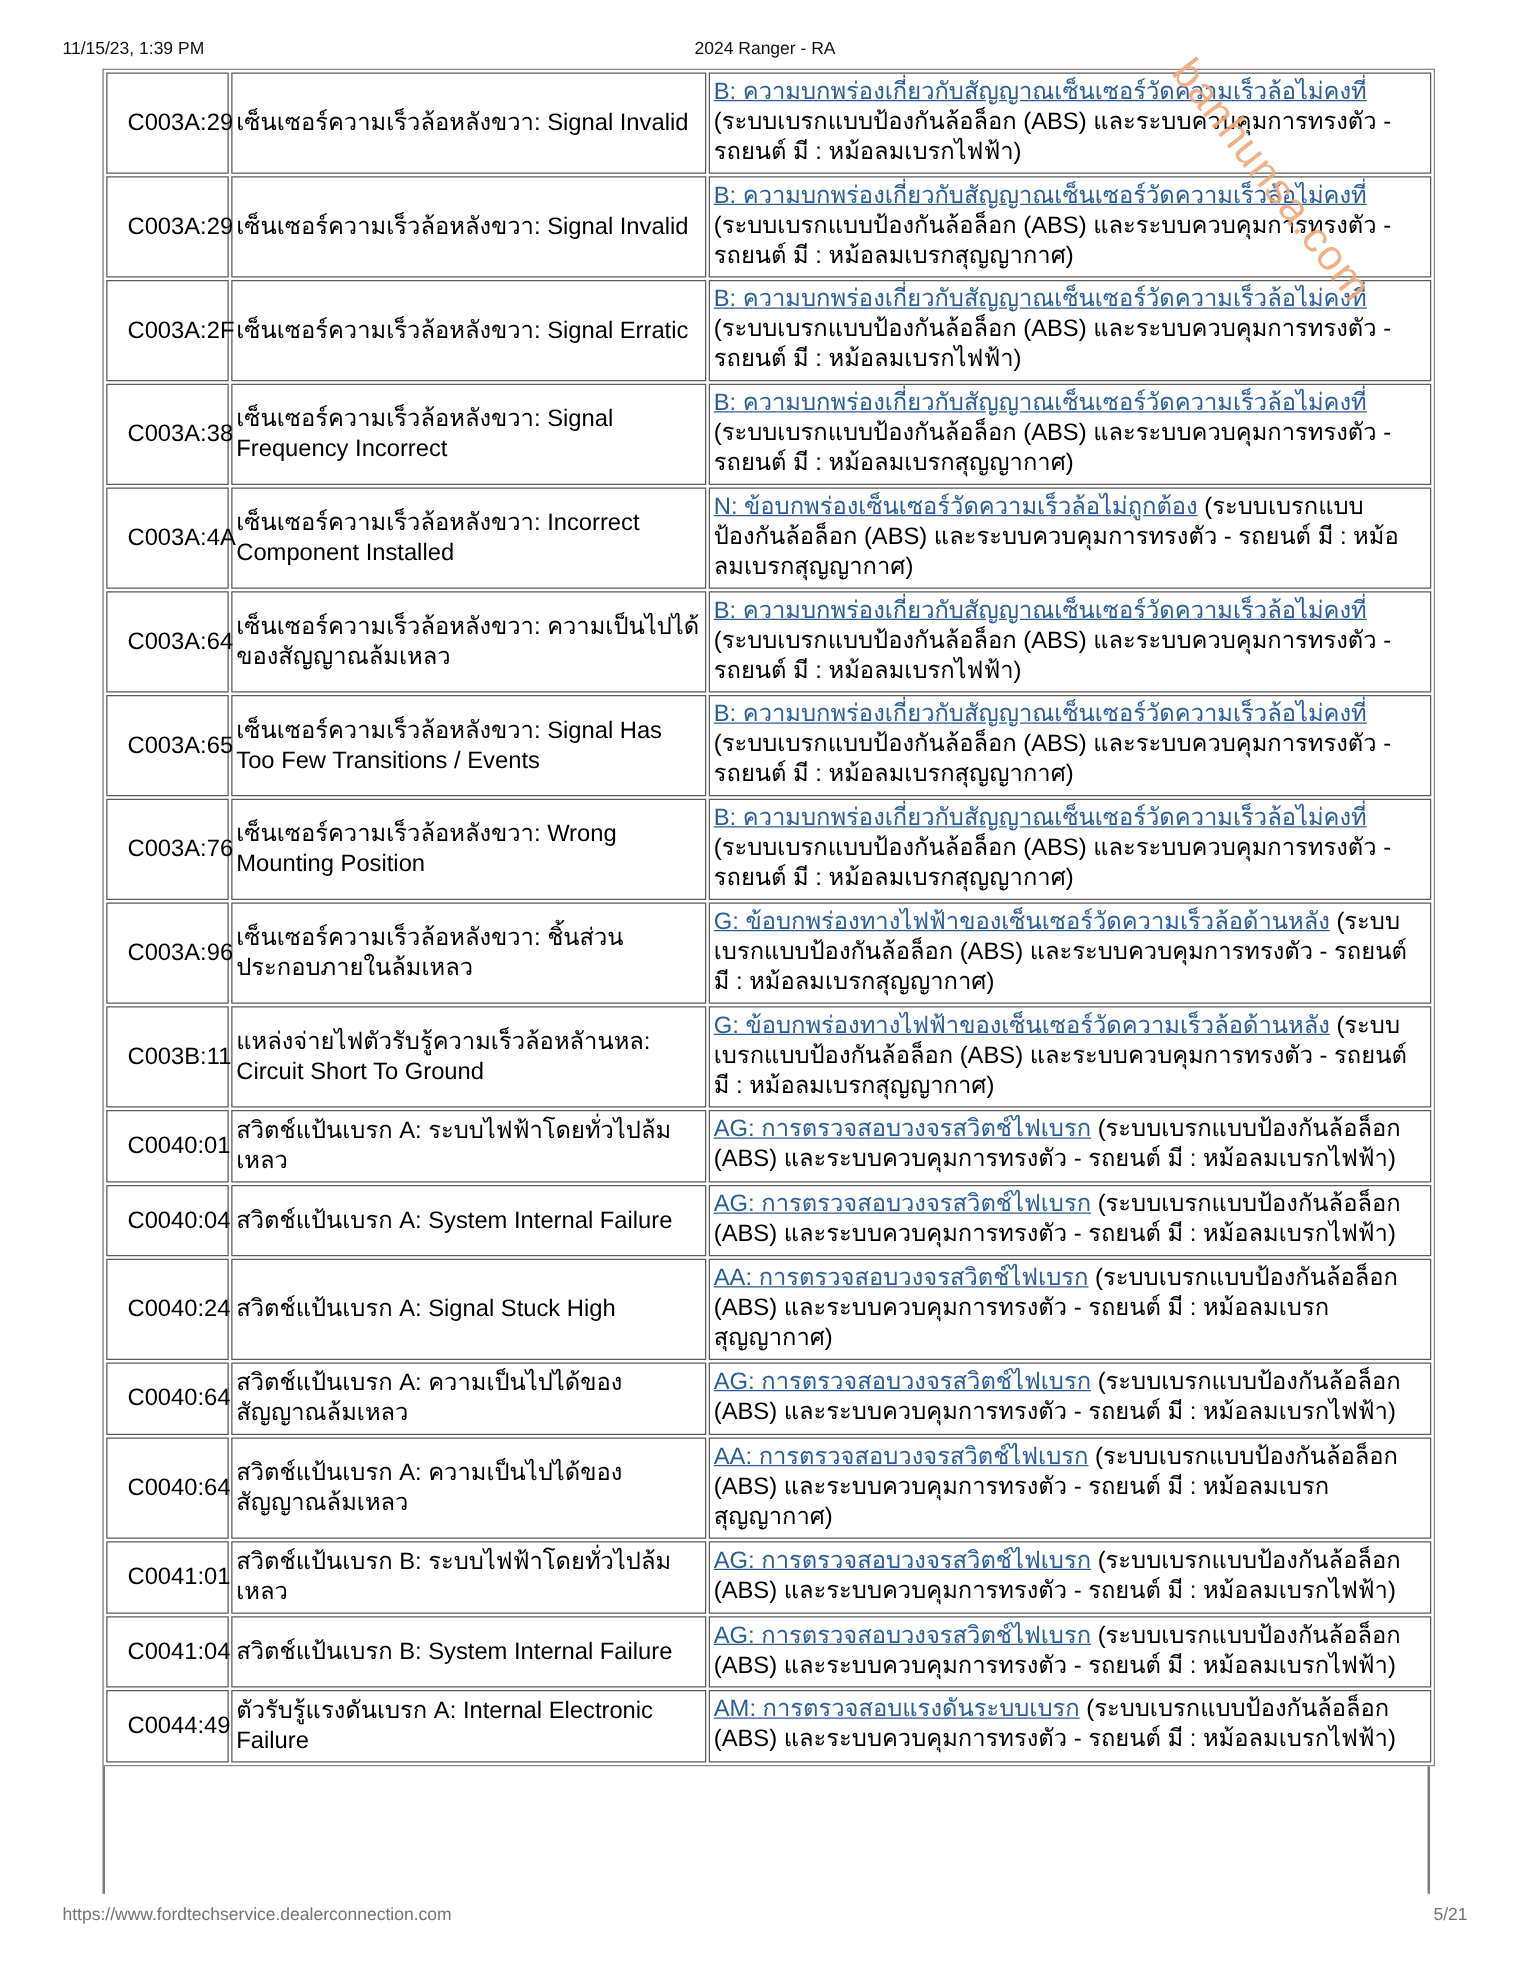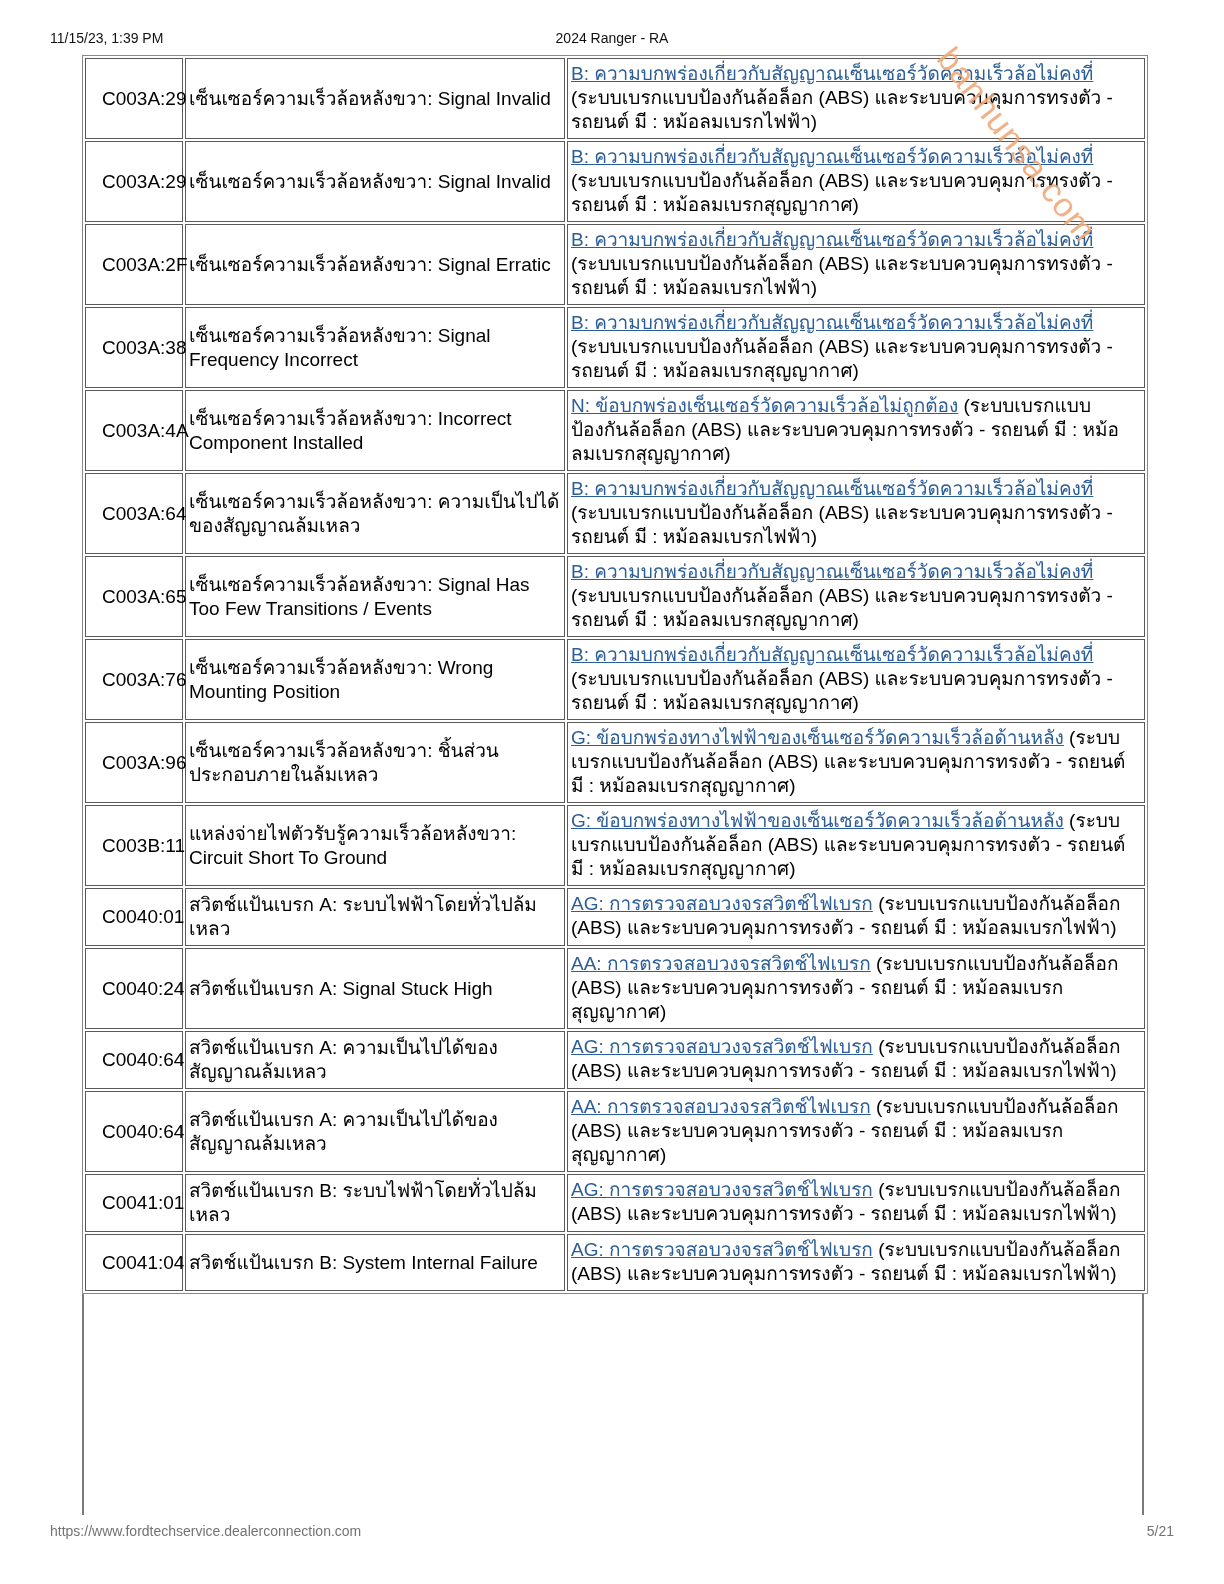--- a/index.html
+++ b/index.html
@@ -100,26 +100,31 @@
         <td class="desc">เซ็นเซอร์ความเร็วล้อหลังขวา: Wrong Mounting Position</td>
         <td class="ref"><a class="link" href="#">B: ความบกพร่องเกี่ยวกับสัญญาณเซ็นเซอร์วัดความเร็วล้อไม่คงที่</a><span> (ระบบเบรกแบบป้องกันล้อล็อก (ABS) และระบบควบคุมการทรงตัว - รถยนต์ มี : หม้อลมเบรกสุญญากาศ)</span></td>
       </tr>
       <tr>
         <td class="code">C003A:96</td>
         <td class="desc">เซ็นเซอร์ความเร็วล้อหลังขวา: ชิ้นส่วนประกอบภายในล้มเหลว</td>
         <td class="ref"><a class="link" href="#">G: ข้อบกพร่องทางไฟฟ้าของเซ็นเซอร์วัดความเร็วล้อด้านหลัง</a><span> (ระบบเบรกแบบป้องกันล้อล็อก (ABS) และระบบควบคุมการทรงตัว - รถยนต์ มี : หม้อลมเบรกสุญญากาศ)</span></td>
       </tr>
       <tr>
         <td class="code">C003B:11</td>
-        <td class="desc">แหล่งจ่ายไฟตัวรับรู้ความเร็วล้อหลังขวา: Circuit Short To Ground</td>
+        <td class="desc">แหล่งจ่ายไฟตัวรับรู้ความเร็วล้อหลัานหล: Circuit Short To Ground</td>
         <td class="ref"><a class="link" href="#">G: ข้อบกพร่องทางไฟฟ้าของเซ็นเซอร์วัดความเร็วล้อด้านหลัง</a><span> (ระบบเบรกแบบป้องกันล้อล็อก (ABS) และระบบควบคุมการทรงตัว - รถยนต์ มี : หม้อลมเบรกสุญญากาศ)</span></td>
       </tr>
       <tr>
         <td class="code">C0040:01</td>
         <td class="desc">สวิตช์แป้นเบรก A: ระบบไฟฟ้าโดยทั่วไปล้มเหลว</td>
+        <td class="ref"><a class="link" href="#">AG: การตรวจสอบวงจรสวิตช์ไฟเบรก</a><span> (ระบบเบรกแบบป้องกันล้อล็อก (ABS) และระบบควบคุมการทรงตัว - รถยนต์ มี : หม้อลมเบรกไฟฟ้า)</span></td>
+      </tr>
+      <tr>
+        <td class="code">C0040:04</td>
+        <td class="desc">สวิตช์แป้นเบรก A: System Internal Failure</td>
         <td class="ref"><a class="link" href="#">AG: การตรวจสอบวงจรสวิตช์ไฟเบรก</a><span> (ระบบเบรกแบบป้องกันล้อล็อก (ABS) และระบบควบคุมการทรงตัว - รถยนต์ มี : หม้อลมเบรกไฟฟ้า)</span></td>
       </tr>
       <tr>
         <td class="code">C0040:24</td>
         <td class="desc">สวิตช์แป้นเบรก A: Signal Stuck High</td>
         <td class="ref"><a class="link" href="#">AA: การตรวจสอบวงจรสวิตช์ไฟเบรก</a><span> (ระบบเบรกแบบป้องกันล้อล็อก (ABS) และระบบควบคุมการทรงตัว - รถยนต์ มี : หม้อลมเบรกสุญญากาศ)</span></td>
       </tr>
       <tr>
         <td class="code">C0040:64</td>
         <td class="desc">สวิตช์แป้นเบรก A: ความเป็นไปได้ของสัญญาณล้มเหลว</td>
@@ -133,19 +138,24 @@
       <tr>
         <td class="code">C0041:01</td>
         <td class="desc">สวิตช์แป้นเบรก B: ระบบไฟฟ้าโดยทั่วไปล้มเหลว</td>
         <td class="ref"><a class="link" href="#">AG: การตรวจสอบวงจรสวิตช์ไฟเบรก</a><span> (ระบบเบรกแบบป้องกันล้อล็อก (ABS) และระบบควบคุมการทรงตัว - รถยนต์ มี : หม้อลมเบรกไฟฟ้า)</span></td>
       </tr>
       <tr>
         <td class="code">C0041:04</td>
         <td class="desc">สวิตช์แป้นเบรก B: System Internal Failure</td>
         <td class="ref"><a class="link" href="#">AG: การตรวจสอบวงจรสวิตช์ไฟเบรก</a><span> (ระบบเบรกแบบป้องกันล้อล็อก (ABS) และระบบควบคุมการทรงตัว - รถยนต์ มี : หม้อลมเบรกไฟฟ้า)</span></td>
       </tr>
+      <tr>
+        <td class="code">C0044:49</td>
+        <td class="desc">ตัวรับรู้แรงดันเบรก A: Internal Electronic Failure</td>
+        <td class="ref"><a class="link" href="#">AM: การตรวจสอบแรงดันระบบเบรก</a><span> (ระบบเบรกแบบป้องกันล้อล็อก (ABS) และระบบควบคุมการทรงตัว - รถยนต์ มี : หม้อลมเบรกไฟฟ้า)</span></td>
+      </tr>
     </tbody>
 </table>
 
 <div class="watermark">banhunsa.com</div>
 
 <div class="ftr ftr-left">https://www.fordtechservice.dealerconnection.com</div>
 <div class="ftr ftr-right">5/21</div>
 
 </body></html>

